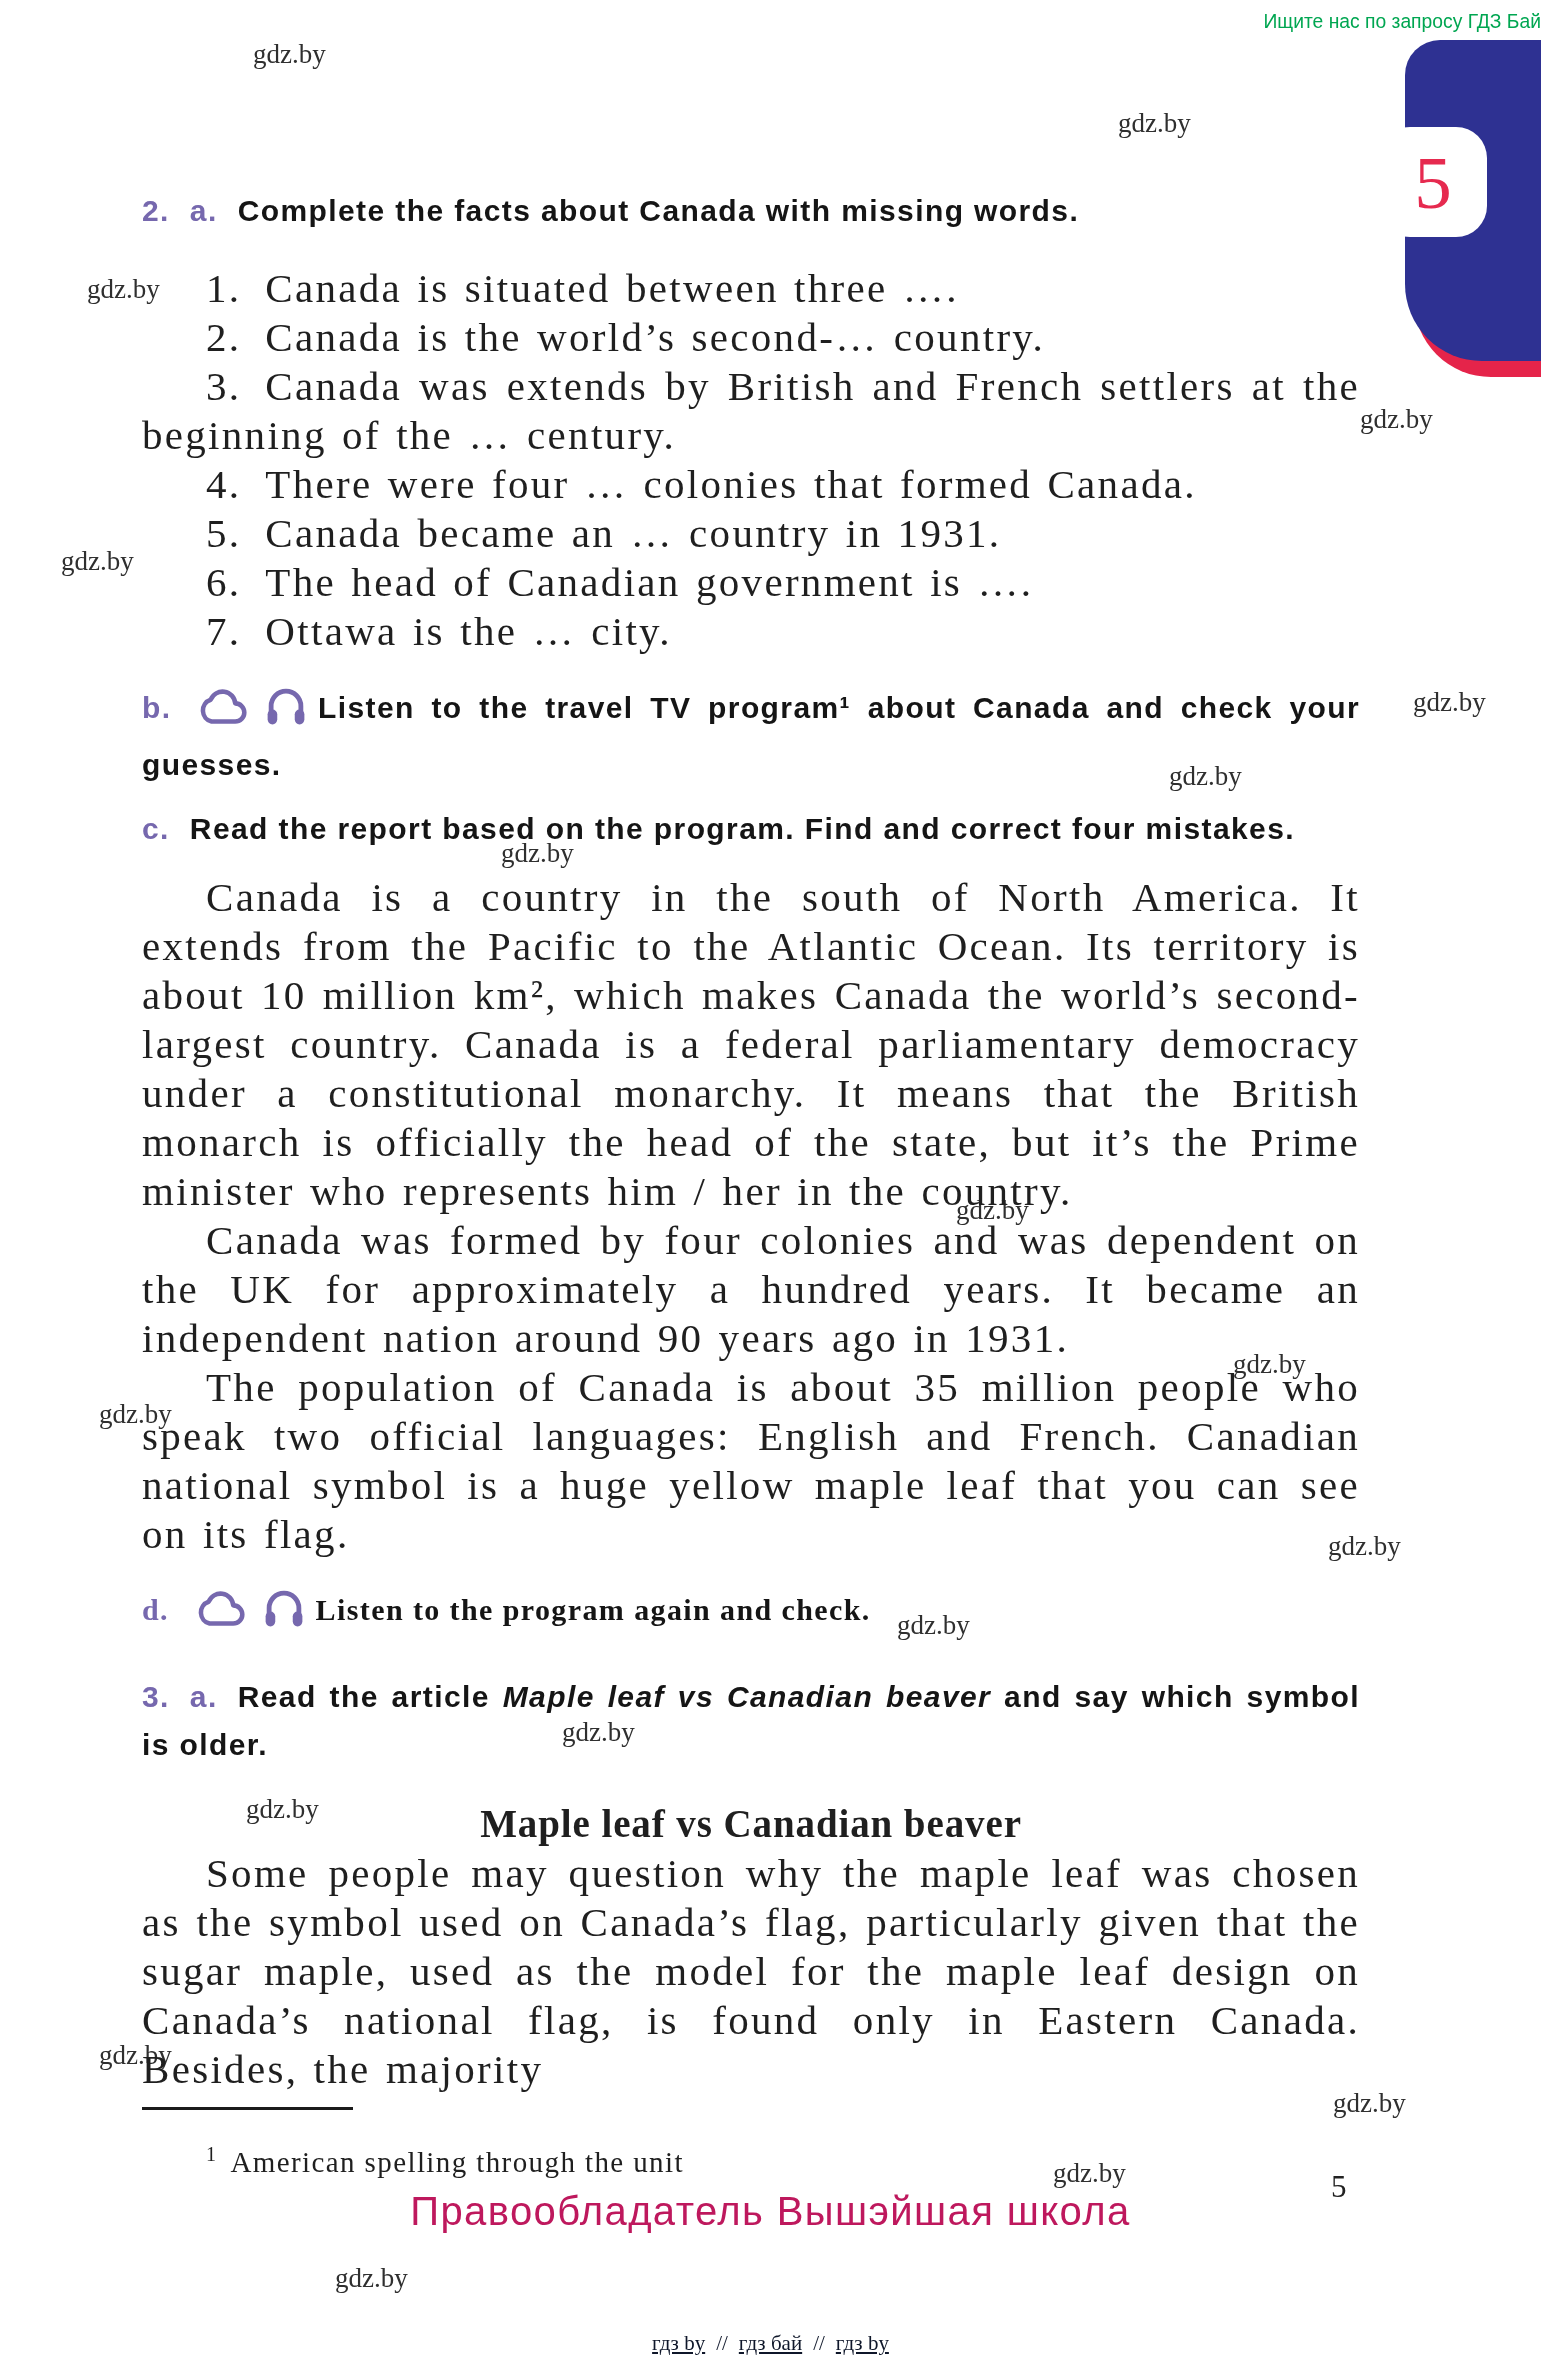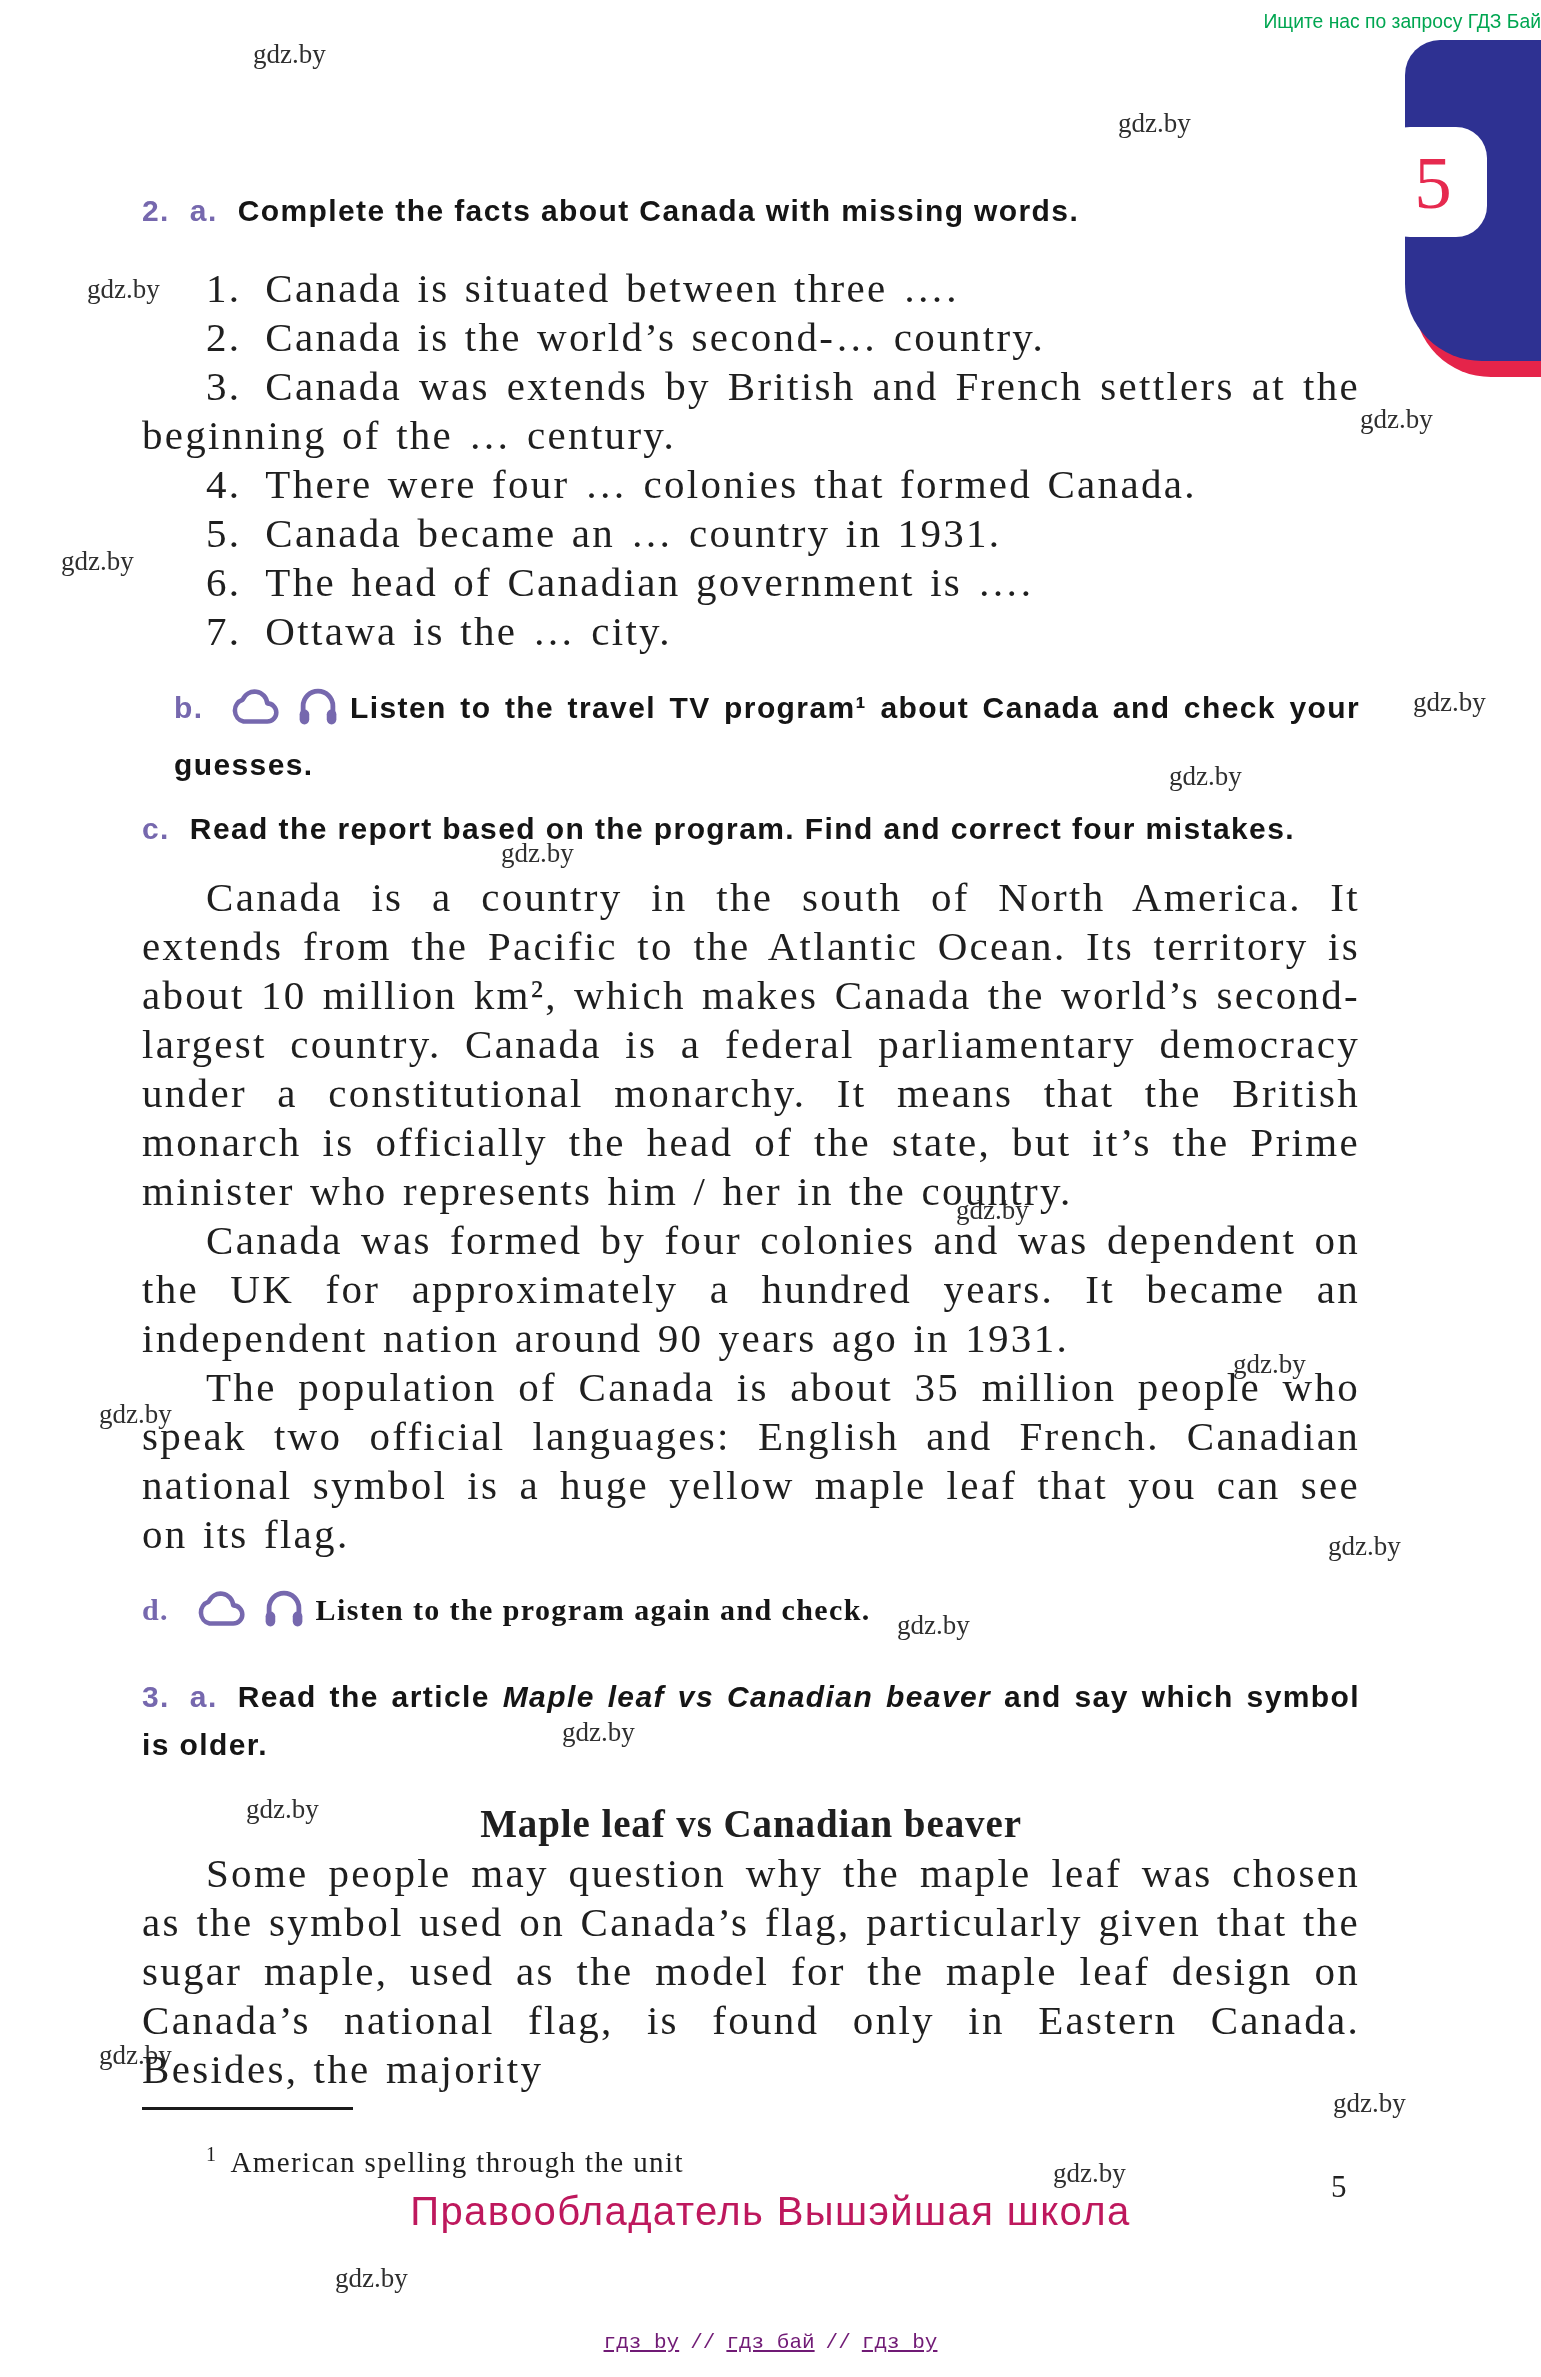--- a/index.html
+++ b/index.html
@@ -43,21 +43,21 @@
   em.article-ref { font-style:italic; }
 
   .serif-block {
     font-size:41px; line-height:49px; letter-spacing:2.3px; word-spacing:2.8px;
     text-align:justify; color:#1f1f1f;
   }
   .facts { margin-top:29px; }
   .fact { text-indent:64px; }
   .fact .num { margin-right:24px; }
 
-  .task-b { margin-top:27.6px;margin-left:32px; }
+  .task-b { margin-top:27.6px; }
   .task-c { margin-top:16.5px; }
   .report { margin-top:20px; }
   .report p { text-indent:64px; }
   .task-d { margin-top:27px;font-family:Liberation Serif, serif; }
   .task-3a { margin-top:30px; }
 
   .article-title {
     margin-top:28.5px; text-align:center; font-weight:bold;
     font-size:39px; line-height:51px; letter-spacing:0.9px;
     font-family:"Liberation Serif", serif;
@@ -73,21 +73,21 @@
     position:absolute; top:2189px; left:0; width:100%; text-align:center;
     font-family:"Liberation Sans", sans-serif; font-size:40px;
     letter-spacing:1.4px; color:#be185d;
   }
   .page-number {
     position:absolute; top:2169px; left:1331px;
     font-size:31px; color:#222222;
   }
   .footer-links {
     position:absolute; top:2331px; left:0; width:100%; text-align:center;
-    font-family:Liberation Mono, monospace; font-size:21px; color:#701a75;
+    font-family:Liberation Serif, serif; font-size:21px; color:#0f172a;
   }
   .footer-links .lnk { text-decoration:underline; margin:0 5.5px; cursor:pointer; }
   .footer-links .sep { margin:0 5.5px; }
 </style>
 </head>
 <body>
 
 <div class="banner">Ищите нас по запросу ГДЗ Бай</div>
 
 <span class="watermark" style="left:253px; top:39px;">gdz.by</span>

